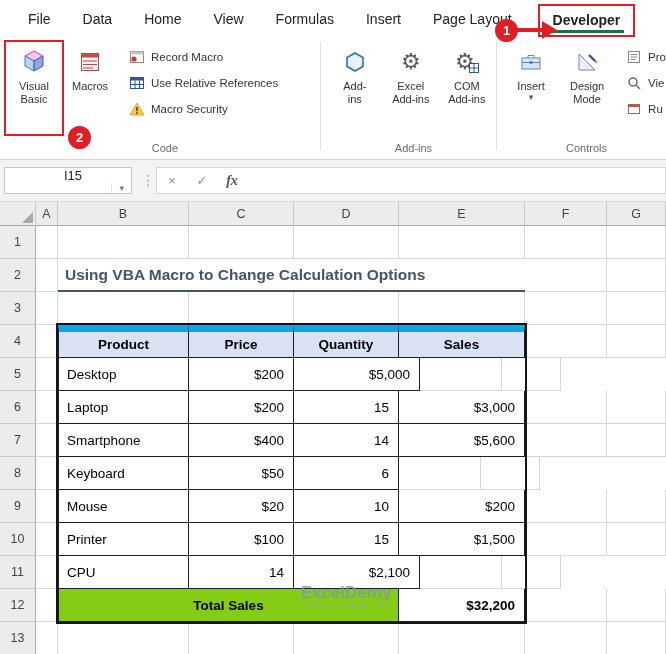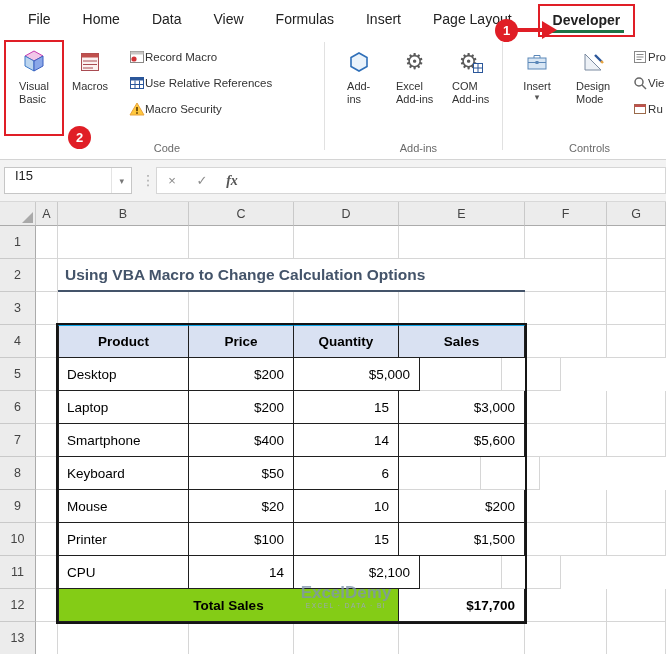--- a/index.html
+++ b/index.html
@@ -17,41 +17,41 @@
   .grp { position:relative; height:100%; }
   .grp-code { width:332px; }
   .grp-addins { width:182px; }
   .grp-controls { flex:1; }
   .content { height:98px; display:flex; align-items:flex-start; padding:2px 0 0 6px; }
   .grp-label { position:absolute; bottom:5px; left:10px; right:0; text-align:center; font-size:11px; color:#6a6a6a; }
   .vsep { width:1px; background:#e1e1e1; height:108px; margin-top:4px; }
 
   .bigbtn { width:56px; display:flex; flex-direction:column; align-items:center; padding-top:4px; cursor:default; }
   .bigbtn .bicon { height:36px; display:flex; align-items:center; justify-content:center; }
-  .blabel { font-size:11px; color:#333; text-align:left; line-height:13px; }
+  .blabel { font-size:11px; color:#333; text-align:center; line-height:13px; }
   .blabel span { display:block; }
   .chev { font-size:9px; color:#555; line-height:9px; }
 
   .smallstack { display:flex; flex-direction:column; gap:9px; padding:8px 0 0 10px; }
-  .smallitem { display:flex; align-items:center; gap:0; font-size:11.5px; color:#333; white-space:nowrap; cursor:default; }
+  .smallitem { display:flex; align-items:center; gap:6px; font-size:11.5px; color:#333; white-space:nowrap; cursor:default; }
   .ic16 { width:17px; height:17px; display:inline-flex; align-items:center; justify-content:center; flex:none; }
   .gear-glyph { font-size:22px; color:#5a5a5a; line-height:22px; }
 
   .vb-redbox { position:absolute; left:4px; top:2px; width:60px; height:96px; border:2px solid #E01E26; z-index:10; pointer-events:none; }
 
   
   .ann-circle { position:absolute; width:23px; height:23px; border-radius:50%; background:#E01E26; color:#fff; font-weight:700; font-size:13px; display:flex; align-items:center; justify-content:center; z-index:30; }
   .ann1 { left:495px; top:19px; }
   .ann2 { left:68px; top:126px; }
   .arrow-shaft { position:absolute; left:517px; top:28px; width:26px; height:4px; background:#E01E26; z-index:30; }
   .arrow-head { position:absolute; left:542px; top:21px; width:0; height:0; border-left:15px solid #E01E26; border-top:9px solid transparent; border-bottom:9px solid transparent; z-index:30; }
 
   
   .fbar { position:absolute; top:160px; left:0; right:0; height:42px; background:#f3f3f3; border-bottom:1px solid #d8d8d8; }
-  .namebox { position:absolute; left:4px; top:7px; width:128px; height:27px; background:#fff; border:1px solid #c6c6c6; display:flex; align-items:flex-start; font-size:13px; color:#222; padding-left:10px; }
+  .namebox { position:absolute; left:4px; top:7px; width:128px; height:27px; background:#fff; border:1px solid #c6c6c6; display:flex; align-items:center; font-size:13px; color:#222; padding-left:10px;flex-direction:column; }
   .nb-arrow { margin-left:auto; padding:0 7px; color:#777; font-size:9px; border-left:1px solid #e4e4e4; height:100%; display:flex; align-items:center; }
   .fdots { position:absolute; left:141px; top:12px; color:#a8a8a8; font-size:14px; }
   .ffield { position:absolute; left:156px; right:0; top:7px; height:27px; background:#fff; border:1px solid #d6d6d6; display:flex; align-items:center; }
   .fbtn { width:30px; text-align:center; color:#8a8a8a; font-size:13px; }
   .fx { font-family:"Liberation Serif", serif; font-style:italic; font-weight:700; color:#555; font-size:14px; }
 
   
   .sheet { position:absolute; top:202px; left:0; width:666px; height:452px; background:#fff; overflow:hidden; }
   .colhdr { display:flex; height:24px; }
   .ch { background:#ECECEC; border-right:1px solid #C9C9C9; border-bottom:1px solid #ABABAB; color:#444; font-size:12.5px; display:flex; align-items:center; justify-content:center; }
@@ -61,41 +61,41 @@
   .w-d{width:105px;flex:none;} .w-e{width:126px;flex:none;} .w-f{width:82px;flex:none;} .w-g{width:59px;flex:none;}
 
   .row { display:flex; height:33px; }
   .rn { width:36px; flex:none; background:#ECECEC; border-right:1px solid #ABABAB; border-bottom:1px solid #C9C9C9; color:#444; font-size:12.5px; display:flex; align-items:center; justify-content:center; }
   .cell { border-right:1px solid #D6D6D6; border-bottom:1px solid #D6D6D6; }
 
   .title-cell { width:467px; flex:none; display:flex; align-items:center; padding-left:7px; font-size:15.5px; font-weight:700; color:#44546A; border-bottom:2px solid #44546A; }
 
   .tc { border-right:1px solid #1F1F1F; border-bottom:1px solid #1F1F1F; font-size:13.5px; color:#000; display:flex; align-items:center; background:#fff; }
   .tc.bl { border-left:1px solid #1F1F1F; }
-  .tc.th { background:#D9E1F2; font-weight:700; justify-content:center; border-top:1px solid #0ea5e9; }
+  .tc.th { background:#D9E1F2; font-weight:700; justify-content:center; border-top:7px solid #0ea5e9; }
   .tc.left { padding-left:8px; }
   .tc.num { justify-content:flex-end; padding-right:9px; }
   .tc.total-label { width:341px; flex:none; background:#84cc16; font-weight:700; justify-content:center; }
   .tc.total-value { font-weight:700; }
 
   .tbl-outline { position:absolute; left:56px; top:121px; width:471px; height:301px; border:2px solid #151515; pointer-events:none; }
 
   .watermark { position:absolute; left:281px; top:382px; width:130px; text-align:center; z-index:5; pointer-events:none; }
   .wm1 { font-size:17px; font-weight:700; color:#8096AC; opacity:.8; line-height:18px; }
   .wm2 { font-size:6.5px; letter-spacing:1.5px; color:#9aa7b5; }
 </style>
 </head>
 <body>
 
 <div class="app">
 
   <div class="tabbar">
     <div class="tab">File</div>
+    <div class="tab">Data</div>
     <div class="tab">Home</div>
-    <div class="tab">Data</div>
     <div class="tab">View</div>
     <div class="tab">Formulas</div>
     <div class="tab">Insert</div>
     <div class="tab">Page Layout</div>
     <div class="tab tab-developer">
       <span>Developer</span>
       <span class="dev-underline"></span>
     </div>
   </div>
 
@@ -423,21 +423,21 @@
       <div class="tc num w-d">14</div>
       <div class="tc num w-e">$2,100</div>
       <div class="cell w-f"></div>
         <div class="cell w-g"></div>
     </div>
 
     <div class="row">
       <div class="rn">12</div>
       <div class="cell w-a"></div>
       <div class="tc total-label bl">Total Sales</div>
-      <div class="tc num w-e total-value">$17,700</div>
+      <div class="tc num w-e total-value">$32,200</div>
       <div class="cell w-f"></div>
         <div class="cell w-g"></div>
     </div>
 
     <div class="row">
       <div class="rn">13</div>
       <div class="cell w-a"></div>
         <div class="cell w-b"></div>
         <div class="cell w-c"></div>
         <div class="cell w-d"></div>

